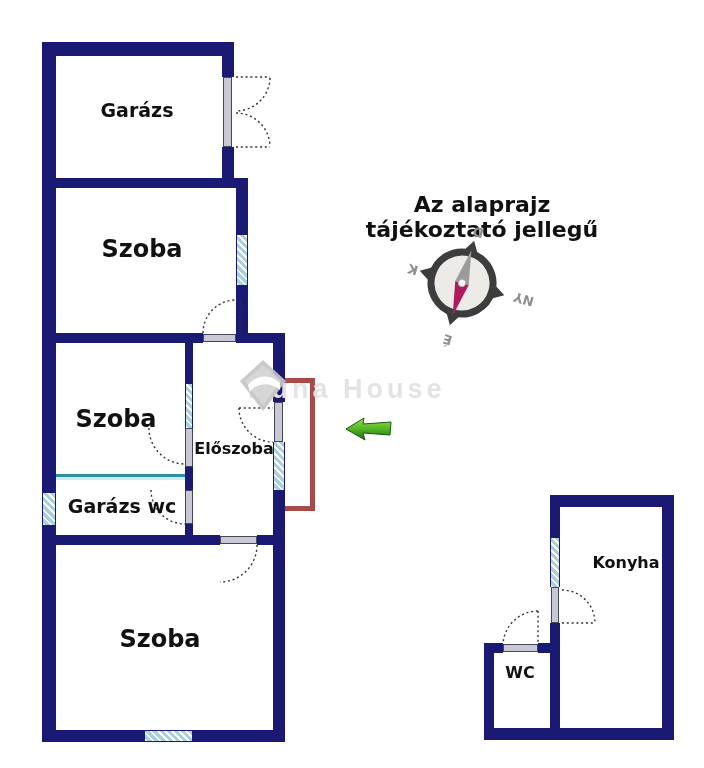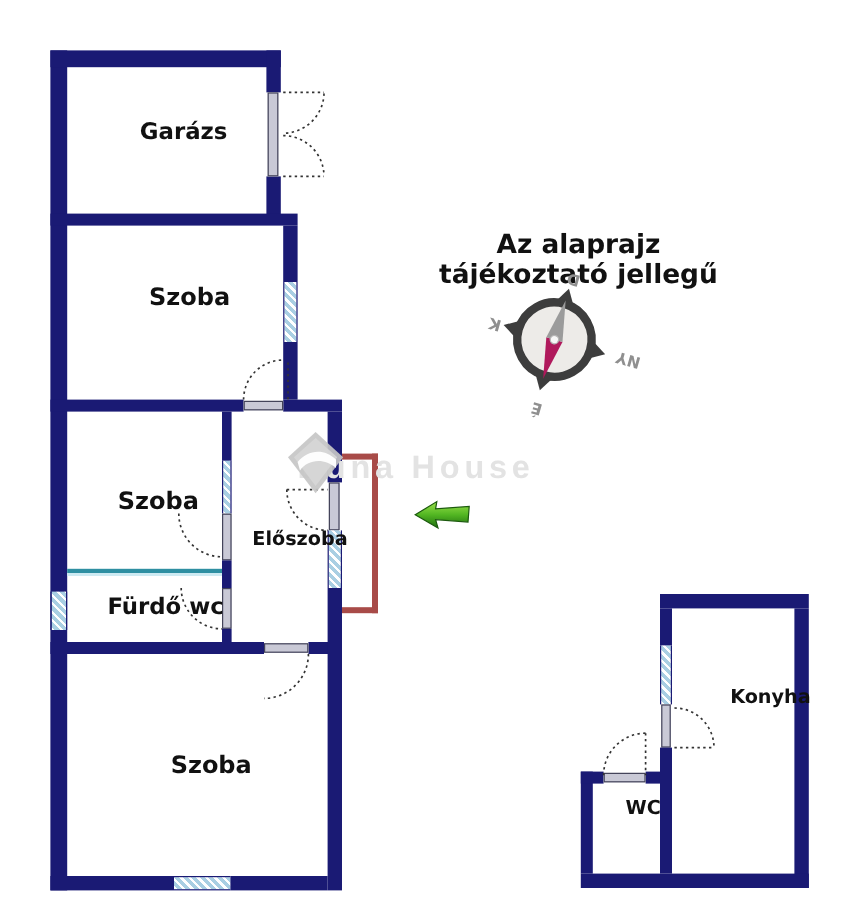--- a/index.html
+++ b/index.html
@@ -11,22 +11,22 @@
     --watermark-gray:#a5a5a5;
   }
   html,body{margin:0;padding:0;background:#fff;}
   #plan{position:relative;width:704px;height:768px;background:#ffffff;overflow:hidden;
         font-family:"DejaVu Sans","Liberation Sans",sans-serif;}
   .wall{position:absolute;background:var(--wall);}
   .window{position:absolute;background:repeating-linear-gradient(45deg,#ffffff 0 2px,var(--window-hatch) 2px 5px);}
   .window.v{border-left:1px solid var(--wall);border-right:1px solid var(--wall);}
   .window.h{border-top:1px solid var(--wall);border-bottom:1px solid var(--wall);}
   .leaf{position:absolute;background:var(--door-leaf);border:1px solid #44445a;box-sizing:border-box;}
-  .room-label{position:absolute;color:#111;font-weight:bold;text-align:center;white-space:nowrap;margin-left:16px;}
-  .fs20{font-size:20px;} .fs19{font-size:19px;} .fs16{font-size:16px;}
+  .room-label{position:absolute;color:#111;font-weight:bold;text-align:center;white-space:nowrap;}
+  .fs20{font-size:24px;} .fs19{font-size:19px;} .fs16{font-size:16px;}
   #title{position:absolute;left:342px;top:192px;width:280px;text-align:center;
          font-size:22px;font-weight:bold;color:#111;}
   #teal-line{position:absolute;left:56px;top:474px;width:129px;height:6px;
              background:linear-gradient(to bottom,var(--teal-divider) 0 55%,#cdeaf2 55% 100%);}
   .redmark{position:absolute;background:var(--red-marker);}
   svg{position:absolute;display:block;}
   
   #compass{position:absolute;left:402px;top:223px;width:120px;height:120px;}
   #compass .rotor{position:absolute;inset:0;transform:rotate(196deg);}
   .cdir{position:absolute;font-size:13px;font-weight:bold;color:#8f8f8f;}
@@ -142,23 +142,23 @@
     <polygon points="25,2 48,23 25,53 2,23" fill="#c6c6c6" opacity="0.92"></polygon>
     <polygon points="25,7 43,23 25,47 7,23" fill="#d7d7d7" opacity="0.9"></polygon>
     <path d="M10,27 C18,17 32,15 42,25 L42,32 C32,23 18,25 12,34 Z" fill="#ffffff" opacity="0.95"></path>
   </svg>
 
   <div id="title">Az alaprajz tájékoztató jellegű</div>
   <div class="room-label fs19" style="left:77px;top:99px;width:120px">Garázs</div>
   <div class="room-label fs20" style="left:82px;top:235px;width:120px">Szoba</div>
   <div class="room-label fs20" style="left:56px;top:405px;width:120px">Szoba</div>
   <div class="room-label fs16" style="left:194px;top:439px;width:80px">Előszoba</div>
-  <div class="room-label fs19" style="left:62px;top:495px;width:120px">Fürdő wc</div>
+  <div class="room-label fs19" style="left:62px;top:495px;width:120px">Garázs wc</div>
   <div class="room-label fs20" style="left:100px;top:625px;width:120px">Szoba</div>
-  <div class="room-label fs16" style="left:586px;top:571px;width:80px">Konyha</div>
+  <div class="room-label fs16" style="left:586px;top:553px;width:80px">Konyha</div>
   <div class="room-label fs16" style="left:490px;top:663px;width:60px">WC</div>
 
   <div id="compass">
     <div class="rotor">
       <svg width="120" height="120" style="left:0;top:0">
         <polygon points="60,16 51,31 69,31" fill="#3d3d3d"></polygon>
         <polygon points="104,60 89,51 89,69" fill="#3d3d3d"></polygon>
         <polygon points="60,104 51,89 69,89" fill="#3d3d3d"></polygon>
         <polygon points="16,60 31,51 31,69" fill="#3d3d3d"></polygon>
         <circle cx="60" cy="60" r="31" fill="#edebe8" stroke="#3d3d3d" stroke-width="7"></circle>

